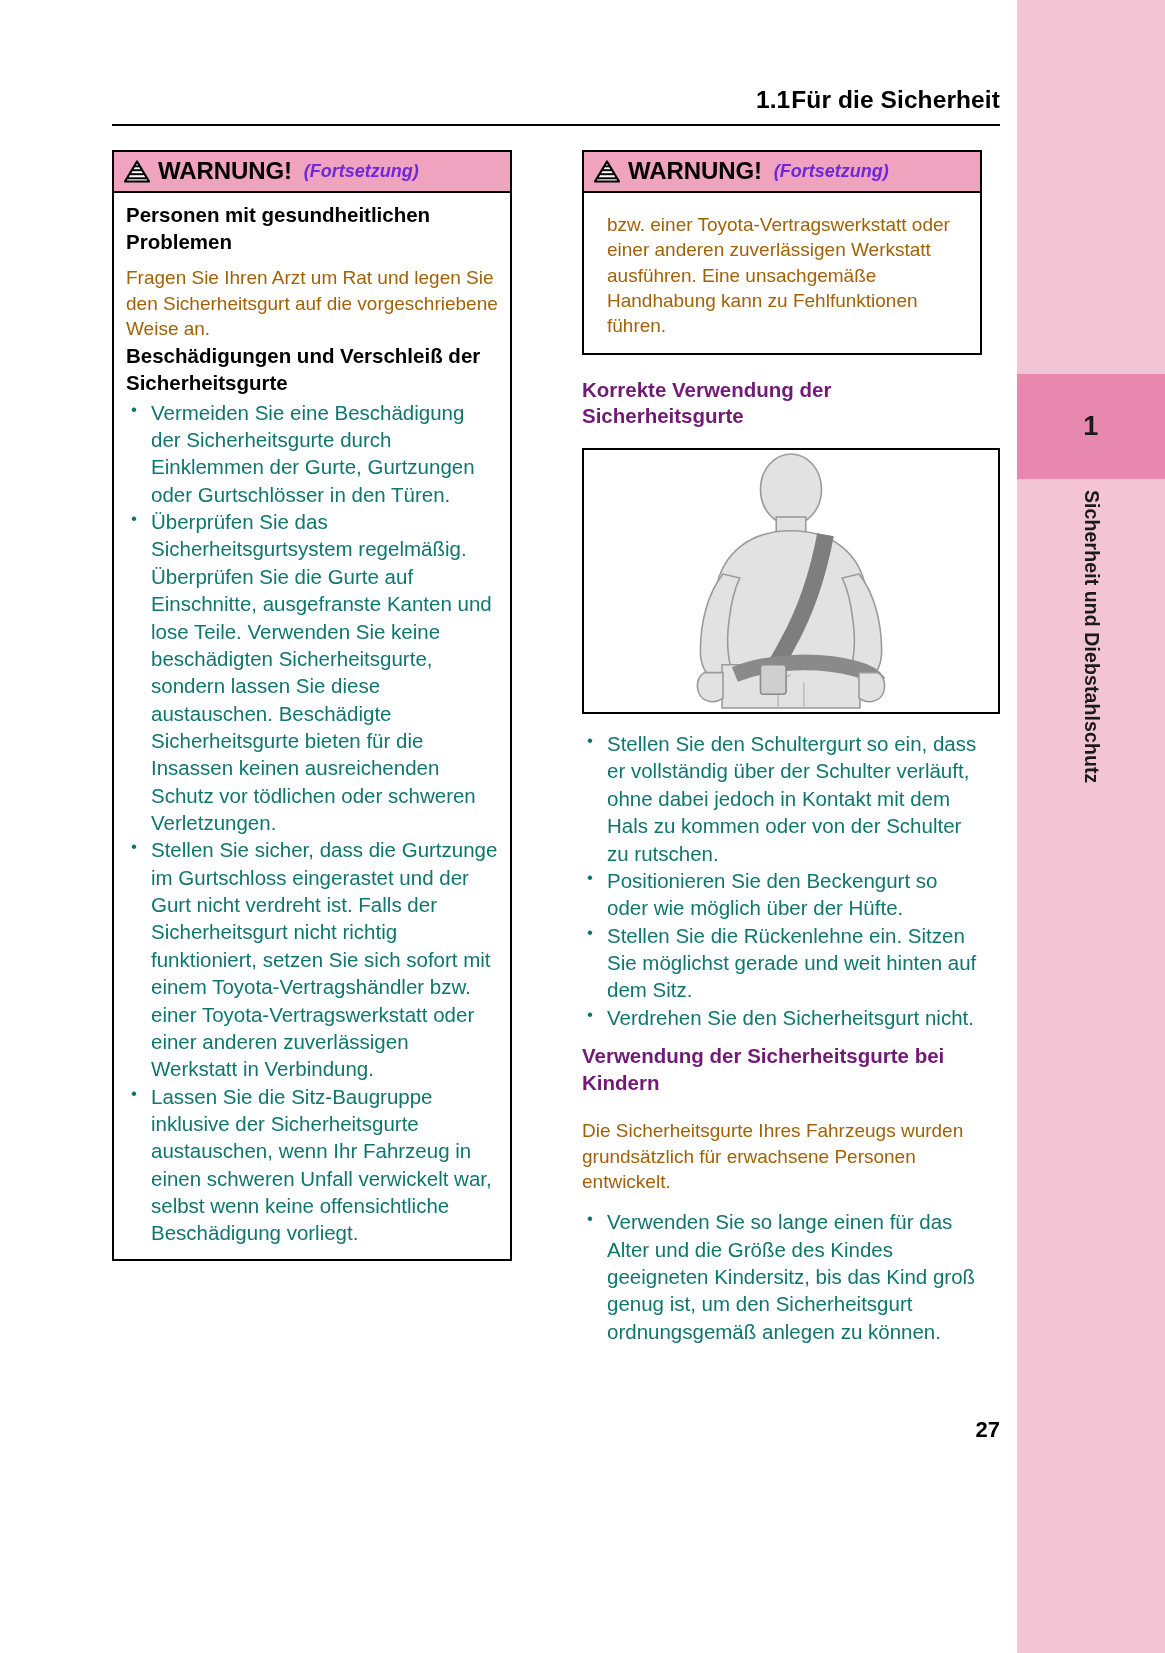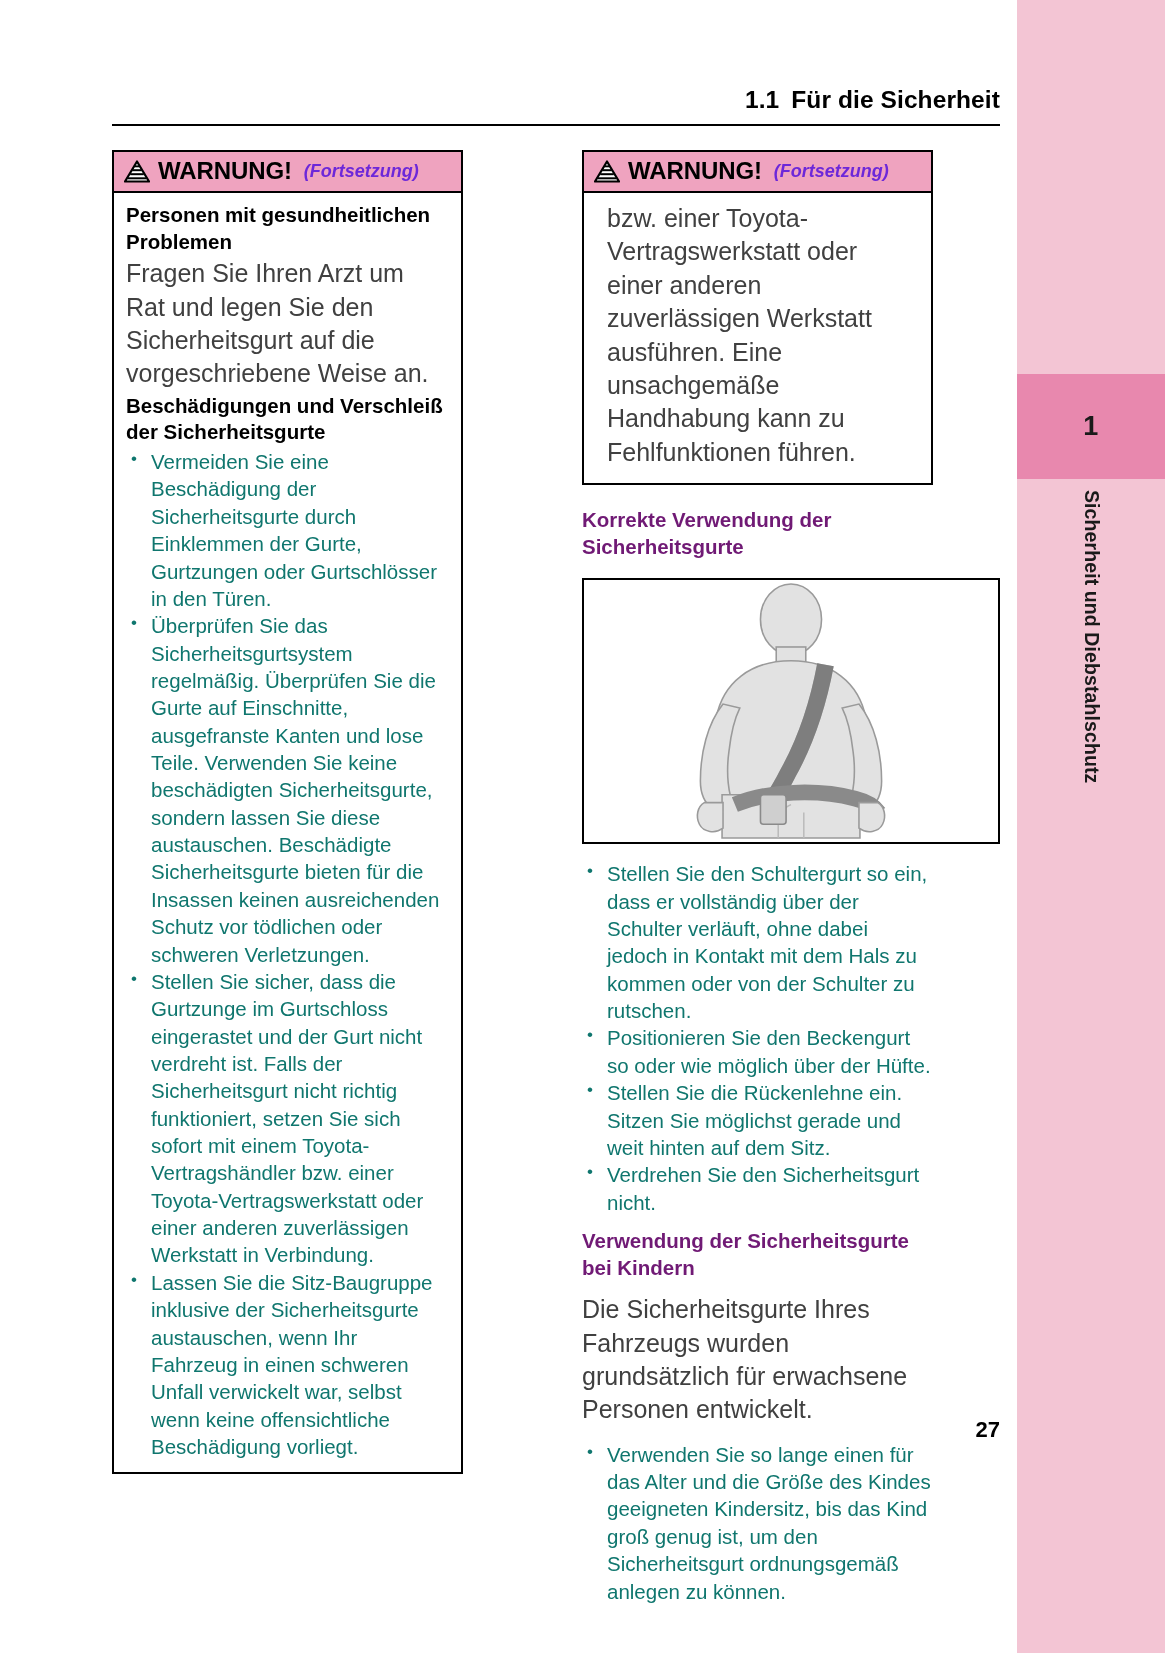--- a/index.html
+++ b/index.html
@@ -76,35 +76,35 @@
     position: absolute;
     top: 86px;
     left: 112px;
     width: 888px;
     text-align: right;
     font-size: 24.5px;
     font-weight: 700;
     color: #000;
     letter-spacing: 0.1px;
   }
-  .header .hnum { margin-right: 12px; }
+  .header .hnum { margin-right: 1px; }
   .header-rule {
     position: absolute;
     top: 124px;
     left: 112px;
     width: 888px;
     height: 2.4px;
     background: #000;
   }
 
   
   .col {
     position: absolute;
     top: 150px;
-    width: 351px;
+    width: 400px;
   }
   .col-left  { left: 112px; }
   .col-right { left: 582px; }
 
   
   .warnbox {
     border: 2.2px solid #000;
     background: #ffffff;
     box-sizing: border-box;
   }
@@ -136,24 +136,24 @@
 
   
   .h-sub {
     font-size: 20.5px;
     font-weight: 700;
     line-height: 1.30;
     margin: 0 0 2px 0;
     color: #000;
   }
   p.para {
-    font-size: 25px;
+    font-size: 19px;
     line-height: 1.335;
-    margin: 0 0 2px 0;
-    color: #404040;
+    margin: 10px 0 2px 0;
+    color: #a16207;
     font-weight: 400;
   }
   ul.bullets {
     list-style: none;
     margin: 0;
     padding: 0;
   }
   ul.bullets > li {
     position: relative;
     padding-left: 25px;

